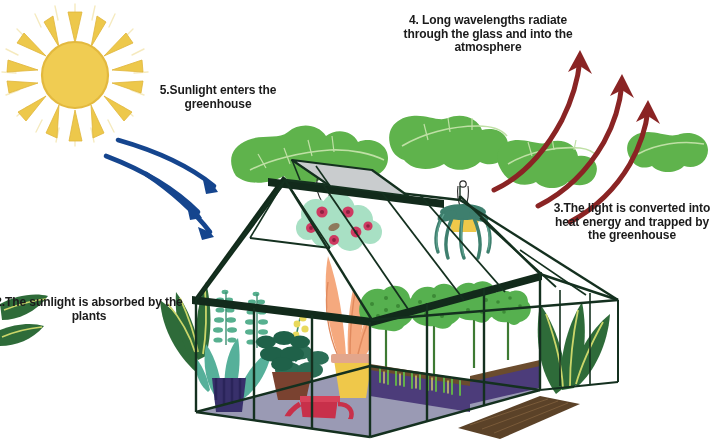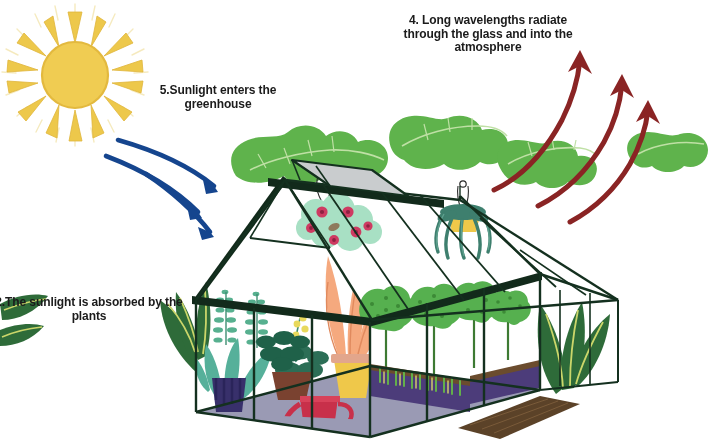--- a/index.html
+++ b/index.html
@@ -460,16 +460,17 @@
       <polygon points="622,74 610,96 622,90 634,98" fill="#8A2424" stroke="none"></polygon>
       <path d="M570,222 C596,208 616,188 630,164 C640,146 646,128 648,110"></path>
       <polygon points="648,100 636,122 648,116 660,124" fill="#8A2424" stroke="none"></polygon>
     </g>
   </svg>
 
   <div class="lbl" id="label-1">5.Sunlight enters the greenhouse</div>
 
   <div class="lbl" id="label-2">2.The sunlight is absorbed by the plants</div>
 
+  <div class="lbl" id="label-3">3.The light is converted into heat energy and trapped by the greenhouse</div>
 
   <div class="lbl" id="label-4">4. Long wavelengths radiate through the glass and into the atmosphere</div>
 
 </div>
 
 </body></html>

